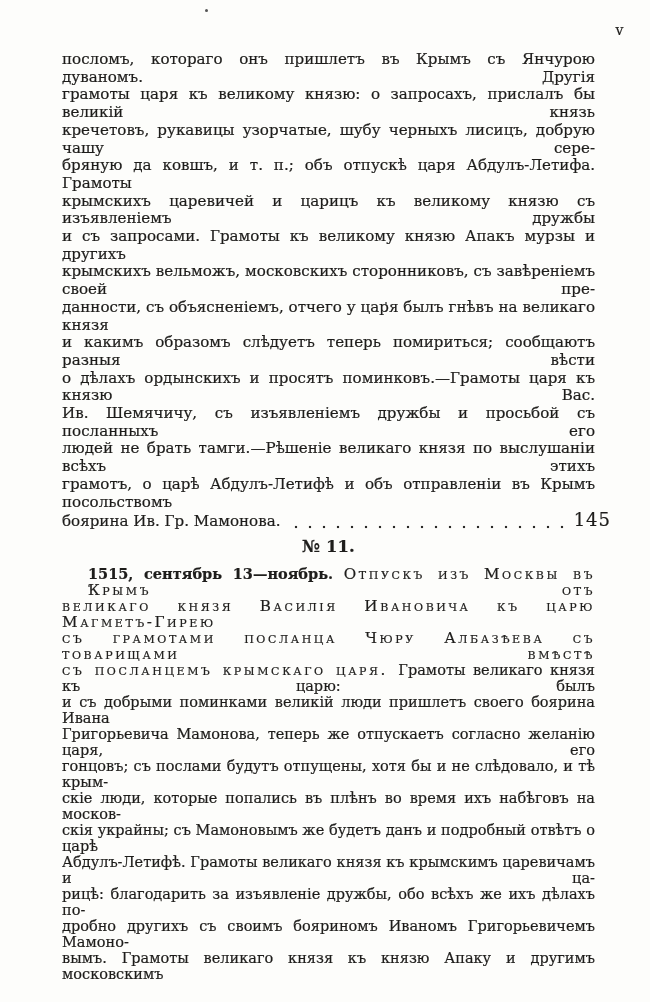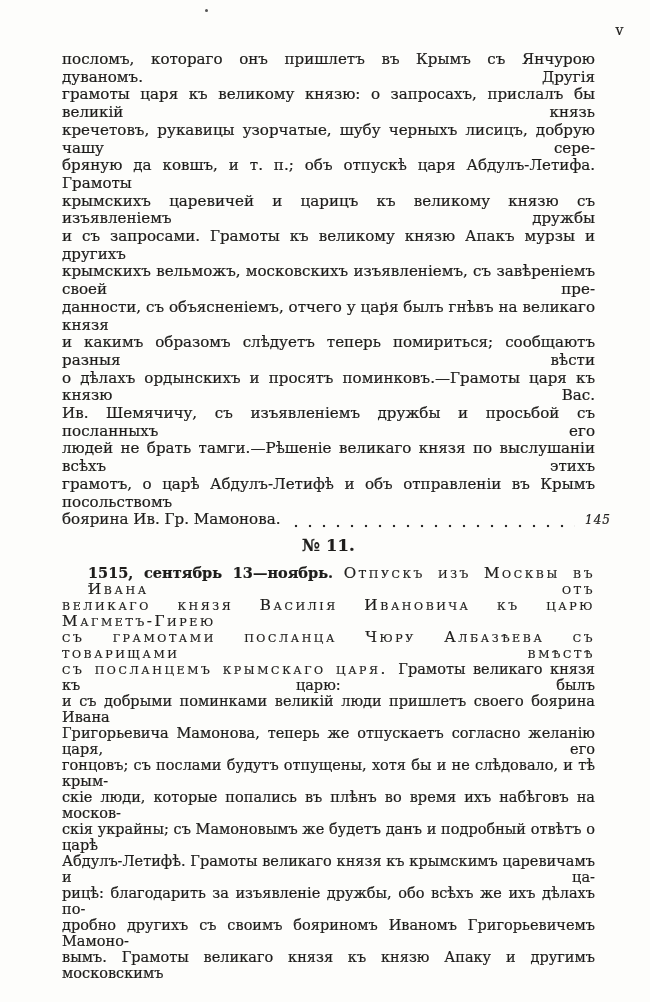--- a/index.html
+++ b/index.html
@@ -47,23 +47,22 @@
     align-self: flex-end;
     height: 6px;
     margin: 0 10px 2px 8px;
     background-image: radial-gradient(circle, #2a2927 1.3px, rgba(0,0,0,0) 1.6px);
     background-size: 14px 4px;
     background-repeat: repeat-x;
     background-position: 0 100%;
   }
   .page-ref {
     white-space: nowrap;
-    font-size: 12px;
+    font-size: 18px;
     letter-spacing: 1px;
-    font-style: italic;
   }
   .heading {
     text-align: center;
     text-align-last: center;
     font-weight: 700;
     font-size: 16.5px;
     line-height: 20px;
   }
   .sec-1 .heading { margin: 6px 0 9px 0; }
   .seg.bold { font-weight: 700; margin-top: 36px; }
@@ -91,36 +90,36 @@
 <span class="speck s3"></span>
 
 <div class="content" id="sections">
     <div class="section sec-0">
       <div class="line"><span class="seg plain">посломъ, котораго онъ пришлетъ въ Крымъ съ Янчурою дуваномъ. Другія</span></div>
       <div class="line"><span class="seg plain">грамоты царя къ великому князю: о запросахъ, прислалъ бы великій князь</span></div>
       <div class="line"><span class="seg plain">кречетовъ, рукавицы узорчатые, шубу черныхъ лисицъ, добрую чашу сере-</span></div>
       <div class="line"><span class="seg plain">бряную да ковшъ, и т. п.; объ отпускѣ царя Абдулъ-Летифа. Грамоты</span></div>
       <div class="line"><span class="seg plain">крымскихъ царевичей и царицъ къ великому князю съ изъявленіемъ дружбы</span></div>
       <div class="line"><span class="seg plain">и съ запросами. Грамоты къ великому князю Апакъ мурзы и другихъ</span></div>
-      <div class="line"><span class="seg plain">крымскихъ вельможъ, московскихъ изъявленіемъ, съ завѣреніемъ своей пре-</span></div>
+      <div class="line"><span class="seg plain">крымскихъ вельможъ, московскихъ сторонниковъ, съ завѣреніемъ своей пре-</span></div>
       <div class="line"><span class="seg plain">данности, съ объясненіемъ, отчего у царя былъ гнѣвъ на великаго князя</span></div>
       <div class="line"><span class="seg plain">и какимъ образомъ слѣдуетъ теперь помириться; сообщаютъ разныя вѣсти</span></div>
       <div class="line"><span class="seg plain">о дѣлахъ ордынскихъ и просятъ поминковъ.—Грамоты царя къ князю Вас.</span></div>
       <div class="line"><span class="seg plain">Ив. Шемячичу, съ изъявленіемъ дружбы и просьбой съ посланныхъ его</span></div>
       <div class="line"><span class="seg plain">людей не брать тамги.—Рѣшеніе великаго князя по выслушаніи всѣхъ этихъ</span></div>
       <div class="line"><span class="seg plain">грамотъ, о царѣ Абдулъ-Летифѣ и объ отправленіи въ Крымъ посольствомъ</span></div>
       <div class="line leader">
         <span class="seg plain">боярина Ив. Гр. Мамонова.</span>
         <span class="dots"></span>
         <span class="page-ref">145</span>
       </div>
     </div>
     <div class="section sec-1">
       <div class="heading">№ 11.</div>
-      <div class="line indent"><span class="seg bold">1515, сентябрь 13—ноябрь. </span><span class="seg spread">Отпускъ изъ Москвы въ Ивана отъ</span></div>
+      <div class="line indent"><span class="seg bold">1515, сентябрь 13—ноябрь. </span><span class="seg spread">Отпускъ изъ Москвы въ Крымъ отъ</span></div>
       <div class="line"><span class="seg spread">великаго князя Василія Ивановича къ царю Магметъ-Гирею</span></div>
       <div class="line"><span class="seg spread">съ грамотами посланца Чюру Албазѣева съ товарищами вмѣстѣ</span></div>
       <div class="line"><span class="seg spread">съ посланцемъ крымскаго царя. </span><span class="seg plain">Грамоты великаго князя къ царю: былъ</span></div>
       <div class="line"><span class="seg plain">и съ добрыми поминками великій люди пришлетъ своего боярина Ивана</span></div>
       <div class="line"><span class="seg plain">Григорьевича Мамонова, теперь же отпускаетъ согласно желанію царя, его</span></div>
       <div class="line"><span class="seg plain">гонцовъ; съ послами будутъ отпущены, хотя бы и не слѣдовало, и тѣ крым-</span></div>
       <div class="line"><span class="seg plain">скіе люди, которые попались въ плѣнъ во время ихъ набѣговъ на москов-</span></div>
       <div class="line"><span class="seg plain">скія украйны; съ Мамоновымъ же будетъ данъ и подробный отвѣтъ о царѣ</span></div>
       <div class="line"><span class="seg plain">Абдулъ-Летифѣ. Грамоты великаго князя къ крымскимъ царевичамъ и ца-</span></div>
       <div class="line"><span class="seg plain">рицѣ: благодарить за изъявленіе дружбы, обо всѣхъ же ихъ дѣлахъ по-</span></div>

